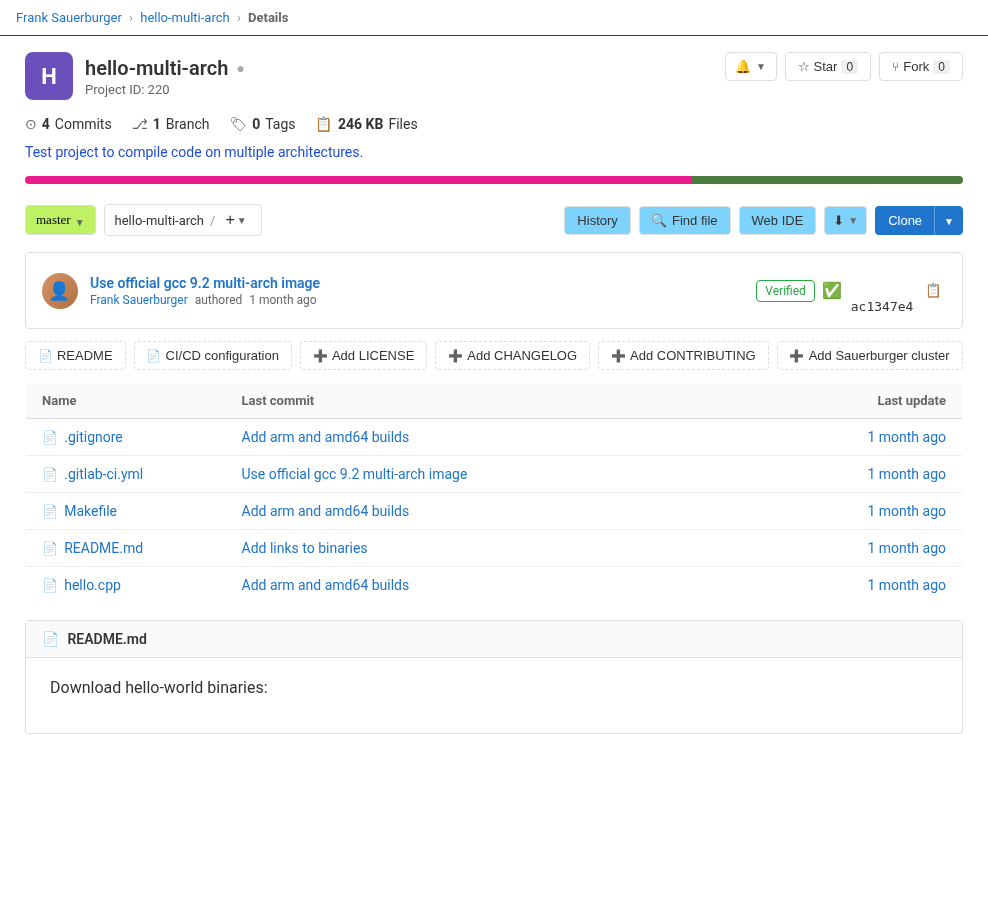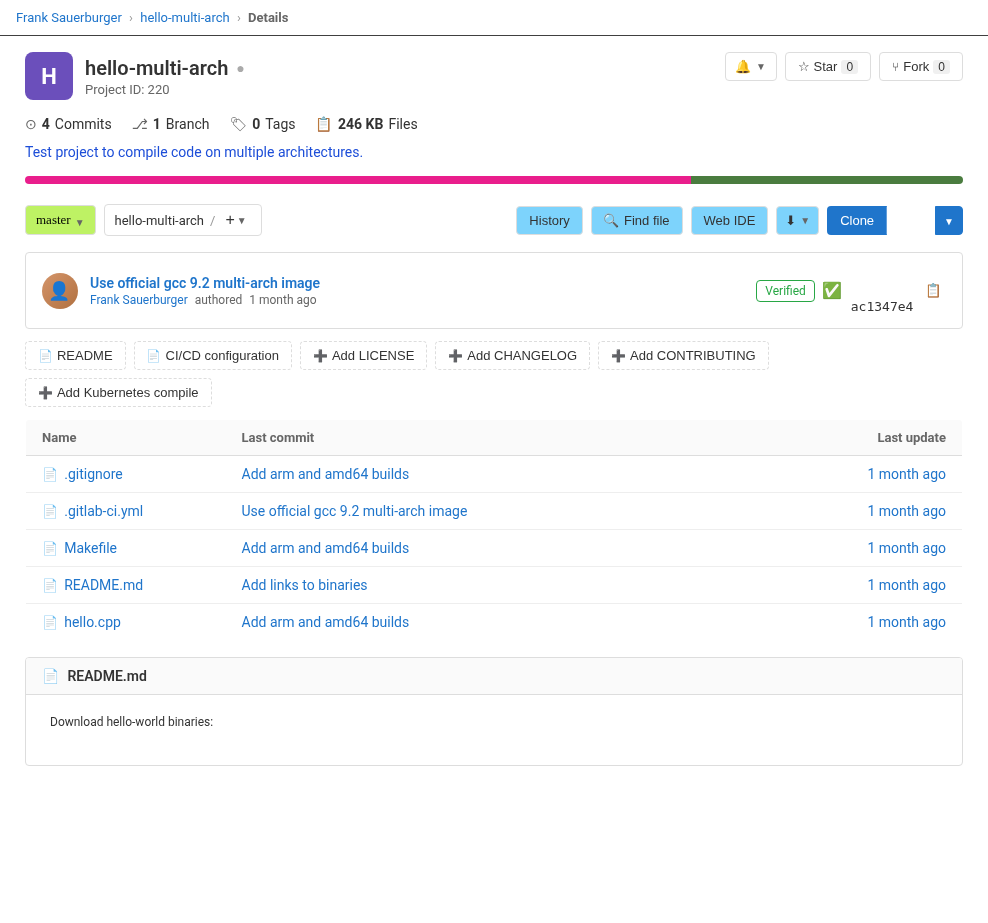--- a/index.html
+++ b/index.html
@@ -11,21 +11,21 @@
     .project-header-left { display: flex; align-items: center; gap: 12px; }
     .project-avatar { width: 48px; height: 48px; background: #6b4fbb; border-radius: 8px; display: flex; align-items: center; justify-content: center; color: white; font-size: 22px; font-weight: bold; }
     .project-info { display: flex; flex-direction: column; }
     .project-name-row { display: flex; align-items: center; gap: 8px; }
     .project-name { font-size: 20px; font-weight: 600; color: #333; }
     .visibility-icon { color: #666; font-size: 14px; }
     .project-id { color: #666; font-size: 13px; margin-top: 2px; }
     .project-actions { display: flex; gap: 8px; align-items: center; }
     .btn { display: inline-flex; align-items: center; gap: 4px; padding: 6px 12px; border: 1px solid #ddd; border-radius: 4px; background: #fff; cursor: pointer; font-size: 13px; color: #333; text-decoration: none; }
     .btn-count { background: #f0f0f0; border-radius: 3px; padding: 0 5px; font-size: 12px; }
-    .btn-primary-split { display: flex; gap: 48px; }
+    .btn-primary-split { display: flex; }
     .btn-primary-split .btn-main { background: #1f75cb; color: white; border-color: #1f75cb; border-radius: 4px 0 0 4px; border-right: 1px solid rgba(255,255,255,0.3); }
 
     .stats-row { display: flex; gap: 20px; align-items: center; margin-bottom: 12px; font-size: 14px; }
     .stat-item { display: flex; align-items: center; gap: 5px; color: #333; text-decoration: none; }
     .stat-icon { color: #666; }
 
     .description { color: #1d4ed8; margin-bottom: 16px; font-size: 14px; }
 
     .language-bar { display: flex; height: 8px; border-radius: 4px; overflow: hidden; margin-bottom: 20px; }
     .lang-segment { height: 100%; }
@@ -57,21 +57,21 @@
     .file-table td { padding: 10px 16px; border-bottom: 1px solid #eee; font-size: 14px; vertical-align: middle; }
     .file-table tr:last-child td { border-bottom: none; }
     .file-link { color: #1f75cb; text-decoration: none; display: flex; align-items: center; gap: 6px; }
     .file-icon { color: #666; font-size: 13px; }
     .commit-link { color: #1f75cb; text-decoration: none; }
     .last-update { color: #1f75cb; text-align: right; font-size: 13px; }
 
     .readme-section { border: 1px solid #ddd; border-radius: 4px; overflow: hidden; }
     .readme-header { display: flex; align-items: center; gap: 8px; padding: 10px 16px; background: #fafafa; border-bottom: 1px solid #ddd; font-size: 14px; font-weight: 600; }
     .readme-content { padding: 20px 24px; }
-    .readme-content p { margin-bottom: 16px; font-size: 12px; }
+    .readme-content p { margin-bottom: 16px; font-size: 16px; }
     .readme-content ul { margin-left: 20px; }
     .readme-content li { margin-bottom: 4px; font-size: 14px; }
     .readme-content a { color: #1f75cb; text-decoration: none; }
 
     .chevron { font-size: 10px; color: #666; }
   </style>
 </head>
 <body>
 
 <div style="padding:10px 16px; font-size:13px; color:#666; border-bottom:1px solid #404040; background:#fff;">
@@ -216,21 +216,21 @@
       <button class="quick-action-btn">
         <span class="icon">➕</span>
         <span>Add CHANGELOG</span>
       </button>
       <button class="quick-action-btn">
         <span class="icon">➕</span>
         <span>Add CONTRIBUTING</span>
       </button>
       <button class="quick-action-btn">
         <span class="icon">➕</span>
-        <span>Add Kubernetes compile</span>
+        <span>Add Sauerburger cluster</span>
       </button>
     </div>
 
   <table class="file-table">
     <thead>
       <tr>
         <th style="width:200px;">Name</th>
         <th>Last commit</th>
         <th style="text-align:right;">Last update</th>
       </tr>

